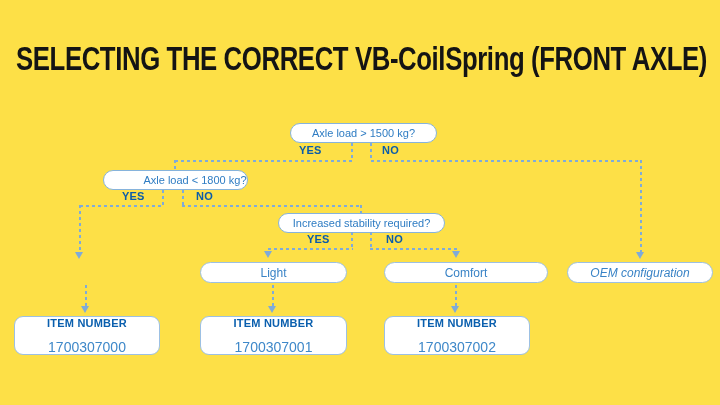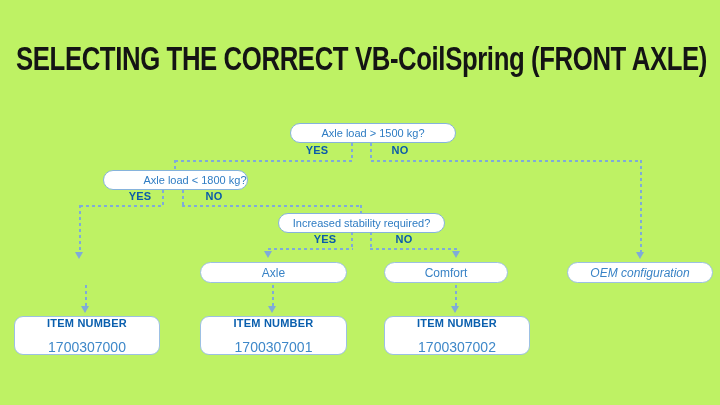--- a/index.html
+++ b/index.html
@@ -1,17 +1,17 @@
 <!DOCTYPE html>
 <html><head>
 <meta charset="utf-8">
 <style>
   html,body{margin:0;padding:0;background:#ffffff;}
   .stage{
-    position:relative;width:720px;height:405px;background:#bef264;overflow:hidden;
+    position:relative;width:720px;height:405px;background:#fde047;overflow:hidden;
     font-family:"Liberation Sans", sans-serif;
   }
   .title{
     position:absolute;left:16px;top:40px;margin:0;
     font-size:33px;font-weight:bold;color:#141414;letter-spacing:-0.5px;
     white-space:nowrap;transform:scaleX(0.78);transform-origin:left center;
   }
   .qbox{
     position:absolute;height:20px;border:1.5px solid #86b3dc;border-radius:11px;
     display:flex;align-items:center;justify-content:center;
@@ -25,21 +25,21 @@
     white-space:nowrap;
   }
   .ibox{
     position:absolute;height:39px;border:1.5px solid #9cc0e3;border-radius:9px;
     display:flex;flex-direction:column;align-items:center;justify-content:center;
     background:#ffffff;box-sizing:border-box;row-gap:10px;
   }
   .ilabel{font-size:11px;font-weight:bold;color:#0a5fae;letter-spacing:0.2px;}
   .inum{font-size:14px;color:#3e88c9;}
   .yn{
-    position:absolute;width:36px;text-align:center;
+    position:absolute;width:36px;text-align:left;
     font-size:11px;font-weight:bold;color:#0b5ca9;letter-spacing:0.2px;
   }
   .hline{
     position:absolute;height:2px;
     background:repeating-linear-gradient(90deg,#7fabd9 0 3px,transparent 3px 6px);
   }
   .vline{
     position:absolute;width:2px;
     background:repeating-linear-gradient(180deg,#7fabd9 0 3px,transparent 3px 6px);
   }
@@ -49,21 +49,21 @@
     border-top:7px solid #7fabd9;
   }
 </style>
 </head>
 <body>
 
 <div class="stage">
 
   <h1 class="title">SELECTING THE CORRECT VB-CoilSpring (FRONT AXLE)</h1>
 
-  <div class="qbox" style="left:290px;top:123px;width:166px;">Axle load &gt; 1500 kg?</div>
+  <div class="qbox" style="left:290px;top:123px;width:147px;">Axle load &gt; 1500 kg?</div>
   <div class="yn" style="left:299px;top:144px;">YES</div>
   <div class="yn" style="left:382px;top:144px;">NO</div>
   <div class="vline" style="left:351px;top:143px;height:18px;"></div>
   <div class="vline" style="left:370px;top:143px;height:18px;"></div>
   <div class="hline" style="left:175px;top:160px;width:177px;"></div>
   <div class="vline" style="left:174px;top:160px;height:10px;"></div>
   <div class="hline" style="left:371px;top:160px;width:270px;"></div>
   <div class="vline" style="left:640px;top:160px;height:92px;"></div>
   <div class="arr" style="left:636px;top:252px;"></div>
 
@@ -81,22 +81,22 @@
   <div class="qbox" style="left:278px;top:213px;width:167px;text-align:center;">Increased stability required?</div>
   <div class="yn" style="left:307px;top:233px;">YES</div>
   <div class="yn" style="left:386px;top:233px;">NO</div>
   <div class="vline" style="left:351px;top:232px;height:17px;"></div>
   <div class="vline" style="left:370px;top:232px;height:17px;"></div>
   <div class="hline" style="left:268px;top:248px;width:85px;"></div>
   <div class="arr" style="left:264px;top:251px;"></div>
   <div class="hline" style="left:370px;top:248px;width:87px;"></div>
   <div class="arr" style="left:452px;top:251px;"></div>
 
-  <div class="pill" style="left:200px;top:262px;width:147px;">Axle</div>
-  <div class="pill" style="left:384px;top:262px;width:124px;">Comfort</div>
+  <div class="pill" style="left:200px;top:262px;width:147px;">Light</div>
+  <div class="pill" style="left:384px;top:262px;width:164px;">Comfort</div>
   <div class="pill" style="left:567px;top:262px;width:146px;font-style:italic;">OEM configuration</div>
 
   <div class="vline" style="left:85px;top:285px;height:21px;"></div>
   <div class="arr" style="left:81px;top:306px;"></div>
   <div class="vline" style="left:272px;top:285px;height:21px;"></div>
   <div class="arr" style="left:268px;top:306px;"></div>
   <div class="vline" style="left:455px;top:285px;height:21px;"></div>
   <div class="arr" style="left:451px;top:306px;"></div>
 
   <div class="ibox" style="left:14px;top:316px;width:146px;">

